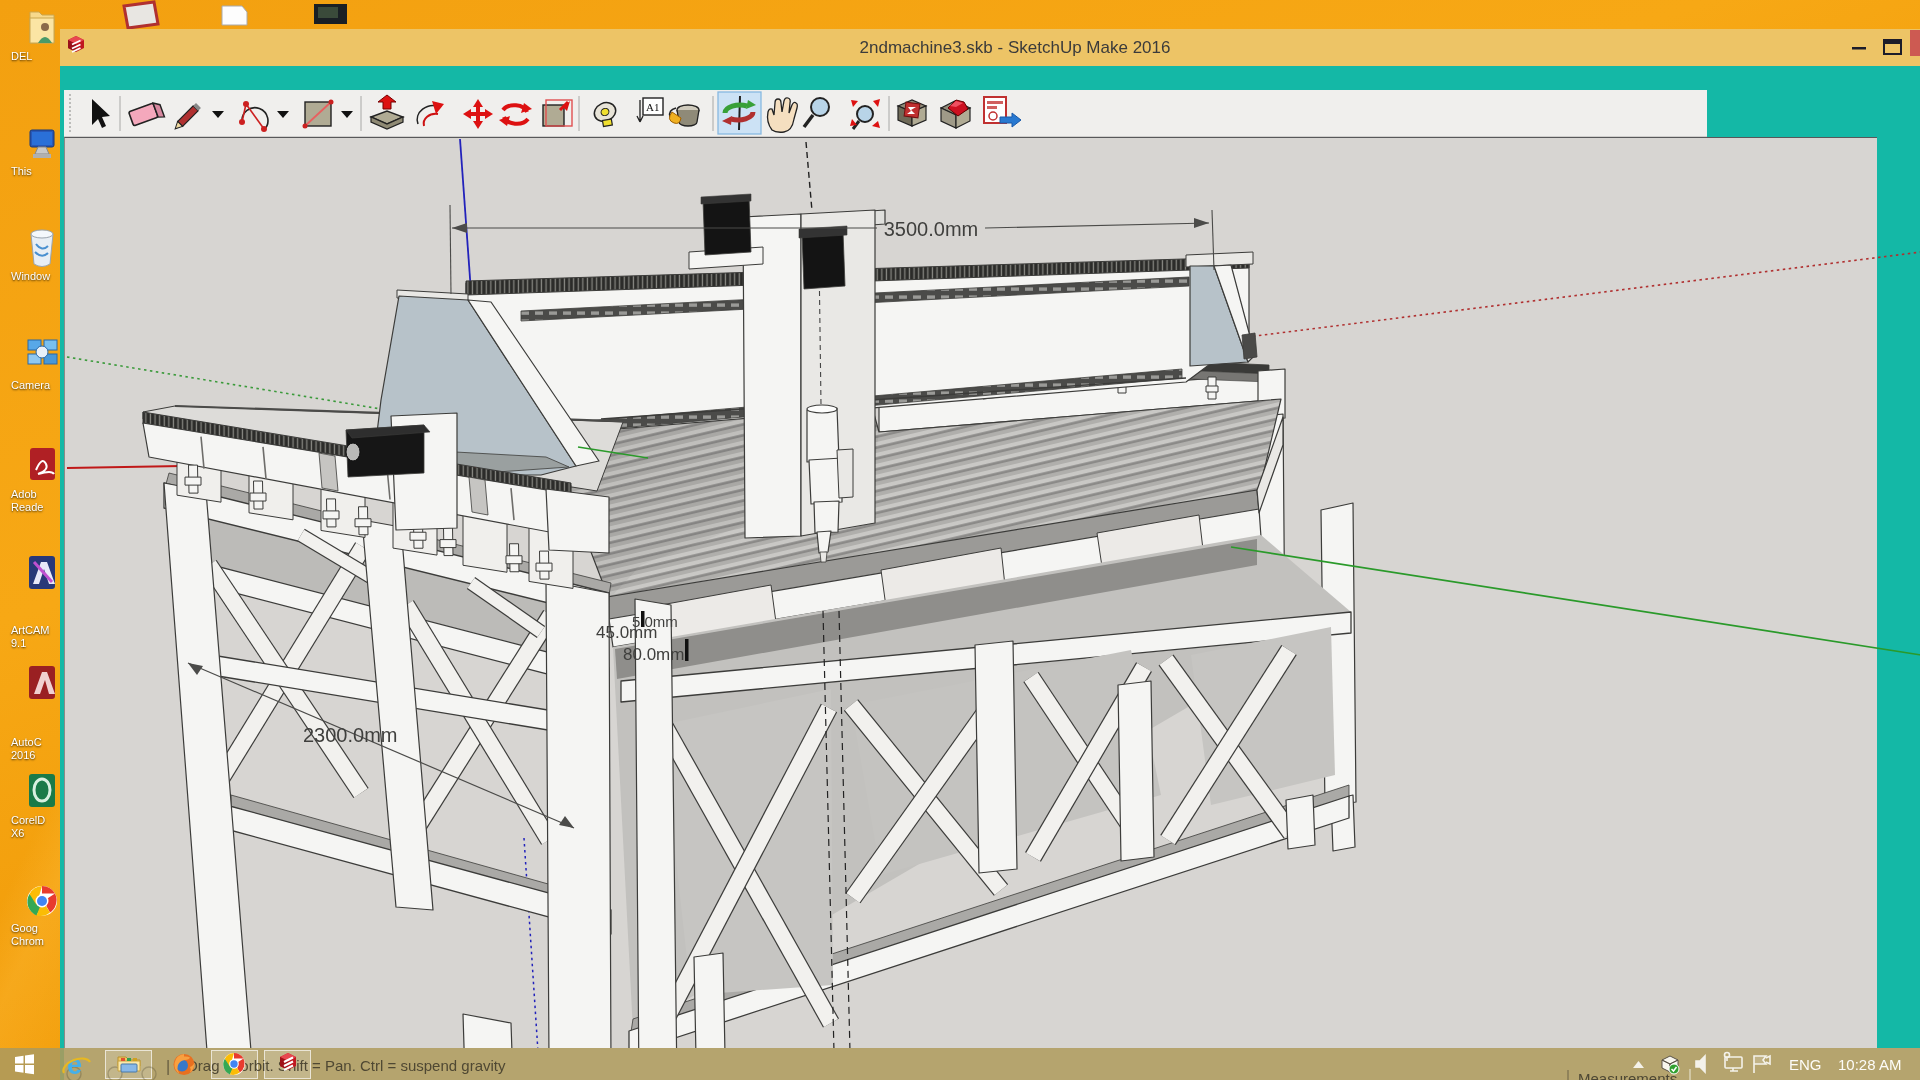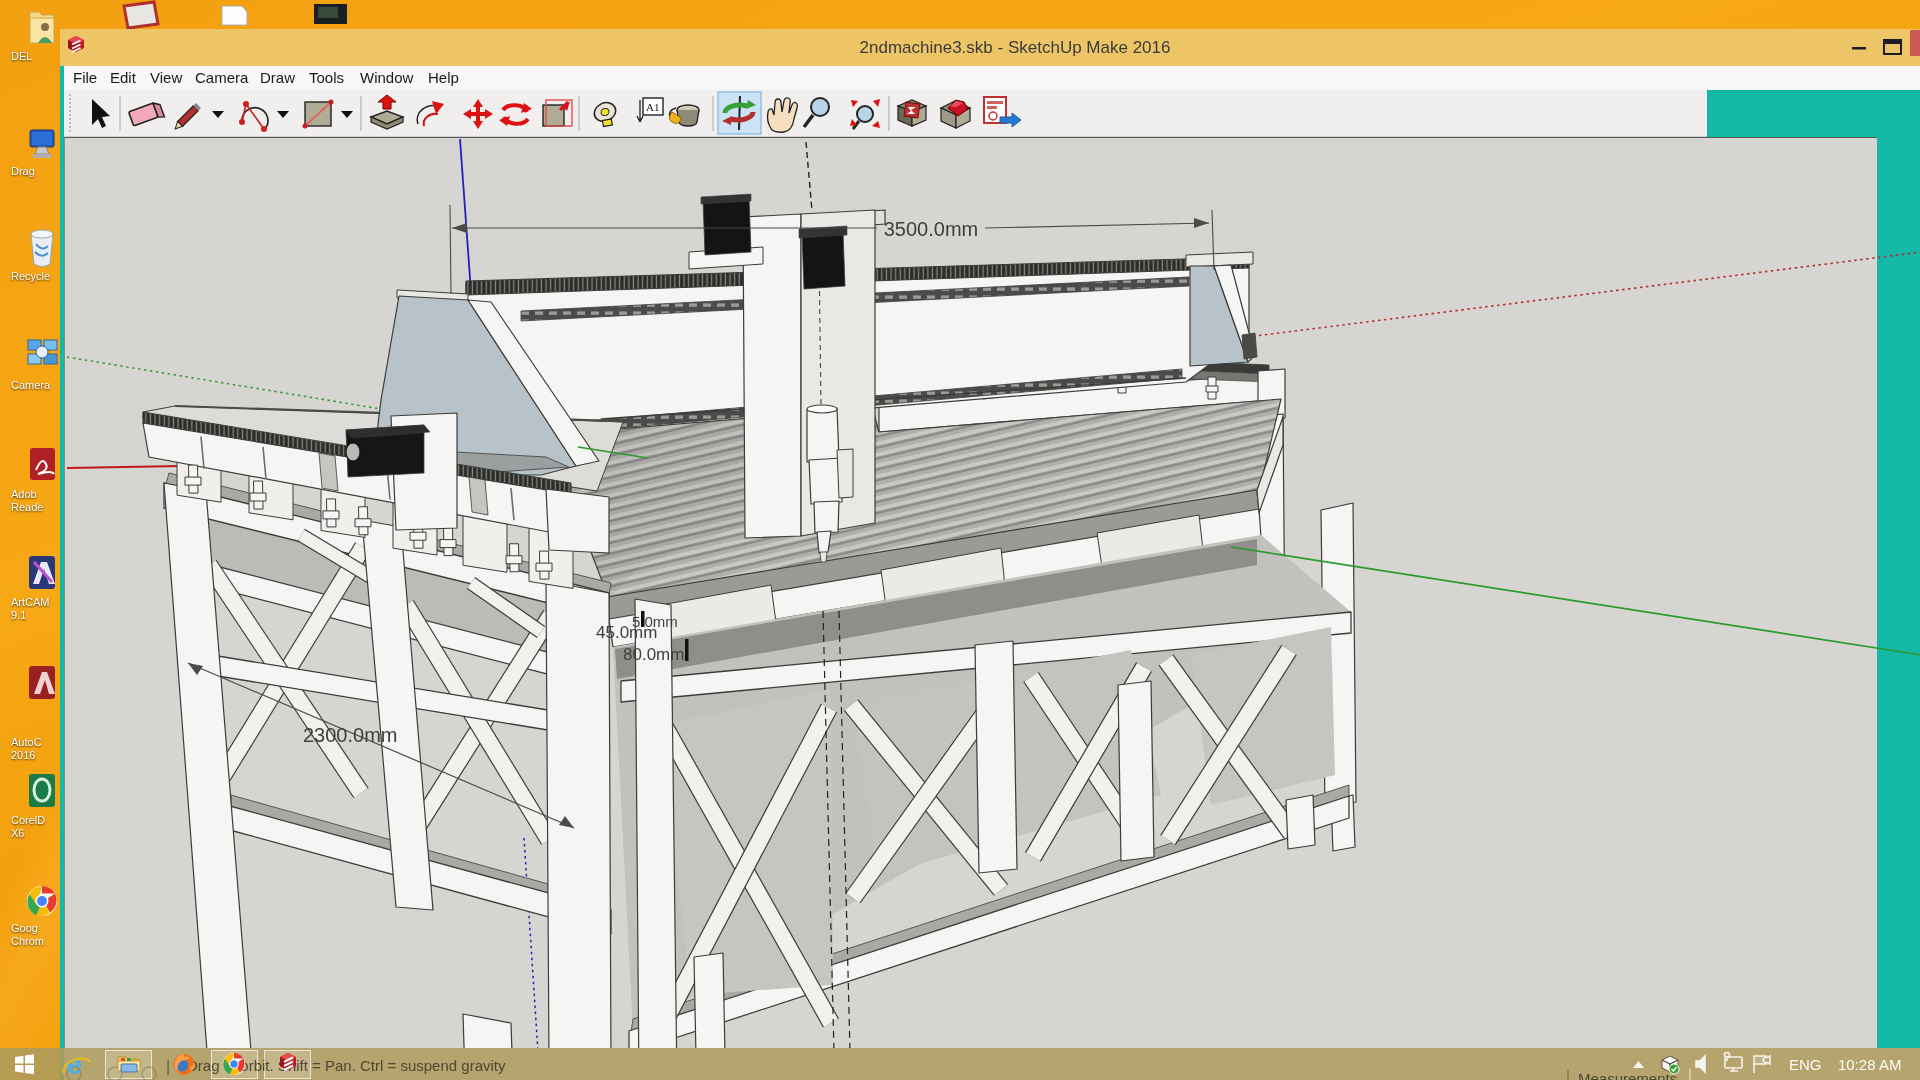--- a/index.html
+++ b/index.html
@@ -74,54 +74,44 @@
   <circle cx="42" cy="901" r="15" fill="#fff"></circle>
   <path d="M42 886 a15 15 0 0 1 13 7.5 l-13 0 z" fill="#e83b2e"></path>
   <path d="M55 893.5 a15 15 0 0 1 -5 19 l-6.5 -11.5 z" fill="#e83b2e"></path>
   <path d="M29.5 894 a15 15 0 0 0 7 21.5 l6 -11 z" fill="#34a853"></path>
   <path d="M36.5 915.5 a15 15 0 0 0 13.5 -3 l-7.5 -12 z" fill="#fbbc05"></path>
   <path d="M42 886 a15 15 0 0 0 -12.5 8 l7 11 z" fill="#fbbc05"></path>
   <circle cx="42" cy="901" r="6.5" fill="#fff"></circle>
       <circle cx="42" cy="901" r="5" fill="#4285f4"></circle>
 </svg>
 <div class="dico" style="left:11px;top:50px">DEL</div>
-<div class="dico" style="left:11px;top:165px">Drag</div>
-<div class="dico" style="left:11px;top:270px">Recycle</div>
+<div class="dico" style="left:11px;top:165px">This</div>
+<div class="dico" style="left:11px;top:270px">Window</div>
 <div class="dico" style="left:11px;top:379px">Camera</div>
 <div class="dico" style="left:11px;top:488px">Adob<br>Reade</div>
-<div class="dico" style="left:11px;top:596px">ArtCAM<br>9.1</div>
+<div class="dico" style="left:11px;top:624px">ArtCAM<br>9.1</div>
 <div class="dico" style="left:11px;top:736px">AutoC<br>2016</div>
 <div class="dico" style="left:11px;top:814px">CorelD<br>X6</div>
 <div class="dico" style="left:11px;top:922px">Goog<br>Chrom</div>
 </div>
 <div id="win">
   <div id="titlebar">
     <svg width="1860" height="37" viewBox="60 25 1860 37" style="position:absolute;left:0;top:0">
       <g transform="translate(76,42)">
           <path d="M-8 -6 l8 -4 l8 4 l0 8 l-8 4 l-8 -4 z" fill="#c01820"></path>
           <path d="M-8 -6 l8 4 l8 -4 l-8 -4 z" fill="#e84850"></path>
           <path d="M-8 -6 l8 4 l0 8 l-8 -4 z" fill="#98101a"></path>
           <path d="M-4 -1.5 l8.5 -4 M-4 2.5 l8.5 -4 M-4 6 l8.5 -4" stroke="#fff" stroke-width="1.8" fill="none"></path>
         </g>
       <rect x="1852" y="43" width="14" height="2.5" fill="#1c1c2a"></rect>
       <rect x="1884" y="36" width="17" height="14" fill="none" stroke="#1c1c2a" stroke-width="2"></rect>
       <rect x="1884" y="36" width="17" height="4" fill="#1c1c2a"></rect>
       <rect x="1910" y="26" width="10" height="26" fill="#cd5a52"></rect>
     </svg>
     <div class="title">2ndmachine3.skb - SketchUp Make 2016</div>
-  </div>
-  <div id="menubar">
-    <span style="left:9px">File</span>
-    <span style="left:46px">Edit</span>
-    <span style="left:86px">View</span>
-    <span style="left:131px">Camera</span>
-    <span style="left:196px">Draw</span>
-    <span style="left:245px">Tools</span>
-    <span style="left:296px">Window</span>
-    <span style="left:364px">Help</span>
   </div>
   <div id="toolbar">
   <svg width="1856" height="47" viewBox="64 86 1856 47">
     <g stroke="#9a9a98" stroke-width="1.2" stroke-dasharray="2,2">
           <line x1="70" y1="90" x2="70" y2="128"></line>
         </g>
     <g stroke="#a8a8a6" stroke-width="1">
           <line x1="120" y1="92" x2="120" y2="127"></line>
           <line x1="361" y1="92" x2="361" y2="127"></line>
           <line x1="579" y1="92" x2="579" y2="127"></line>

